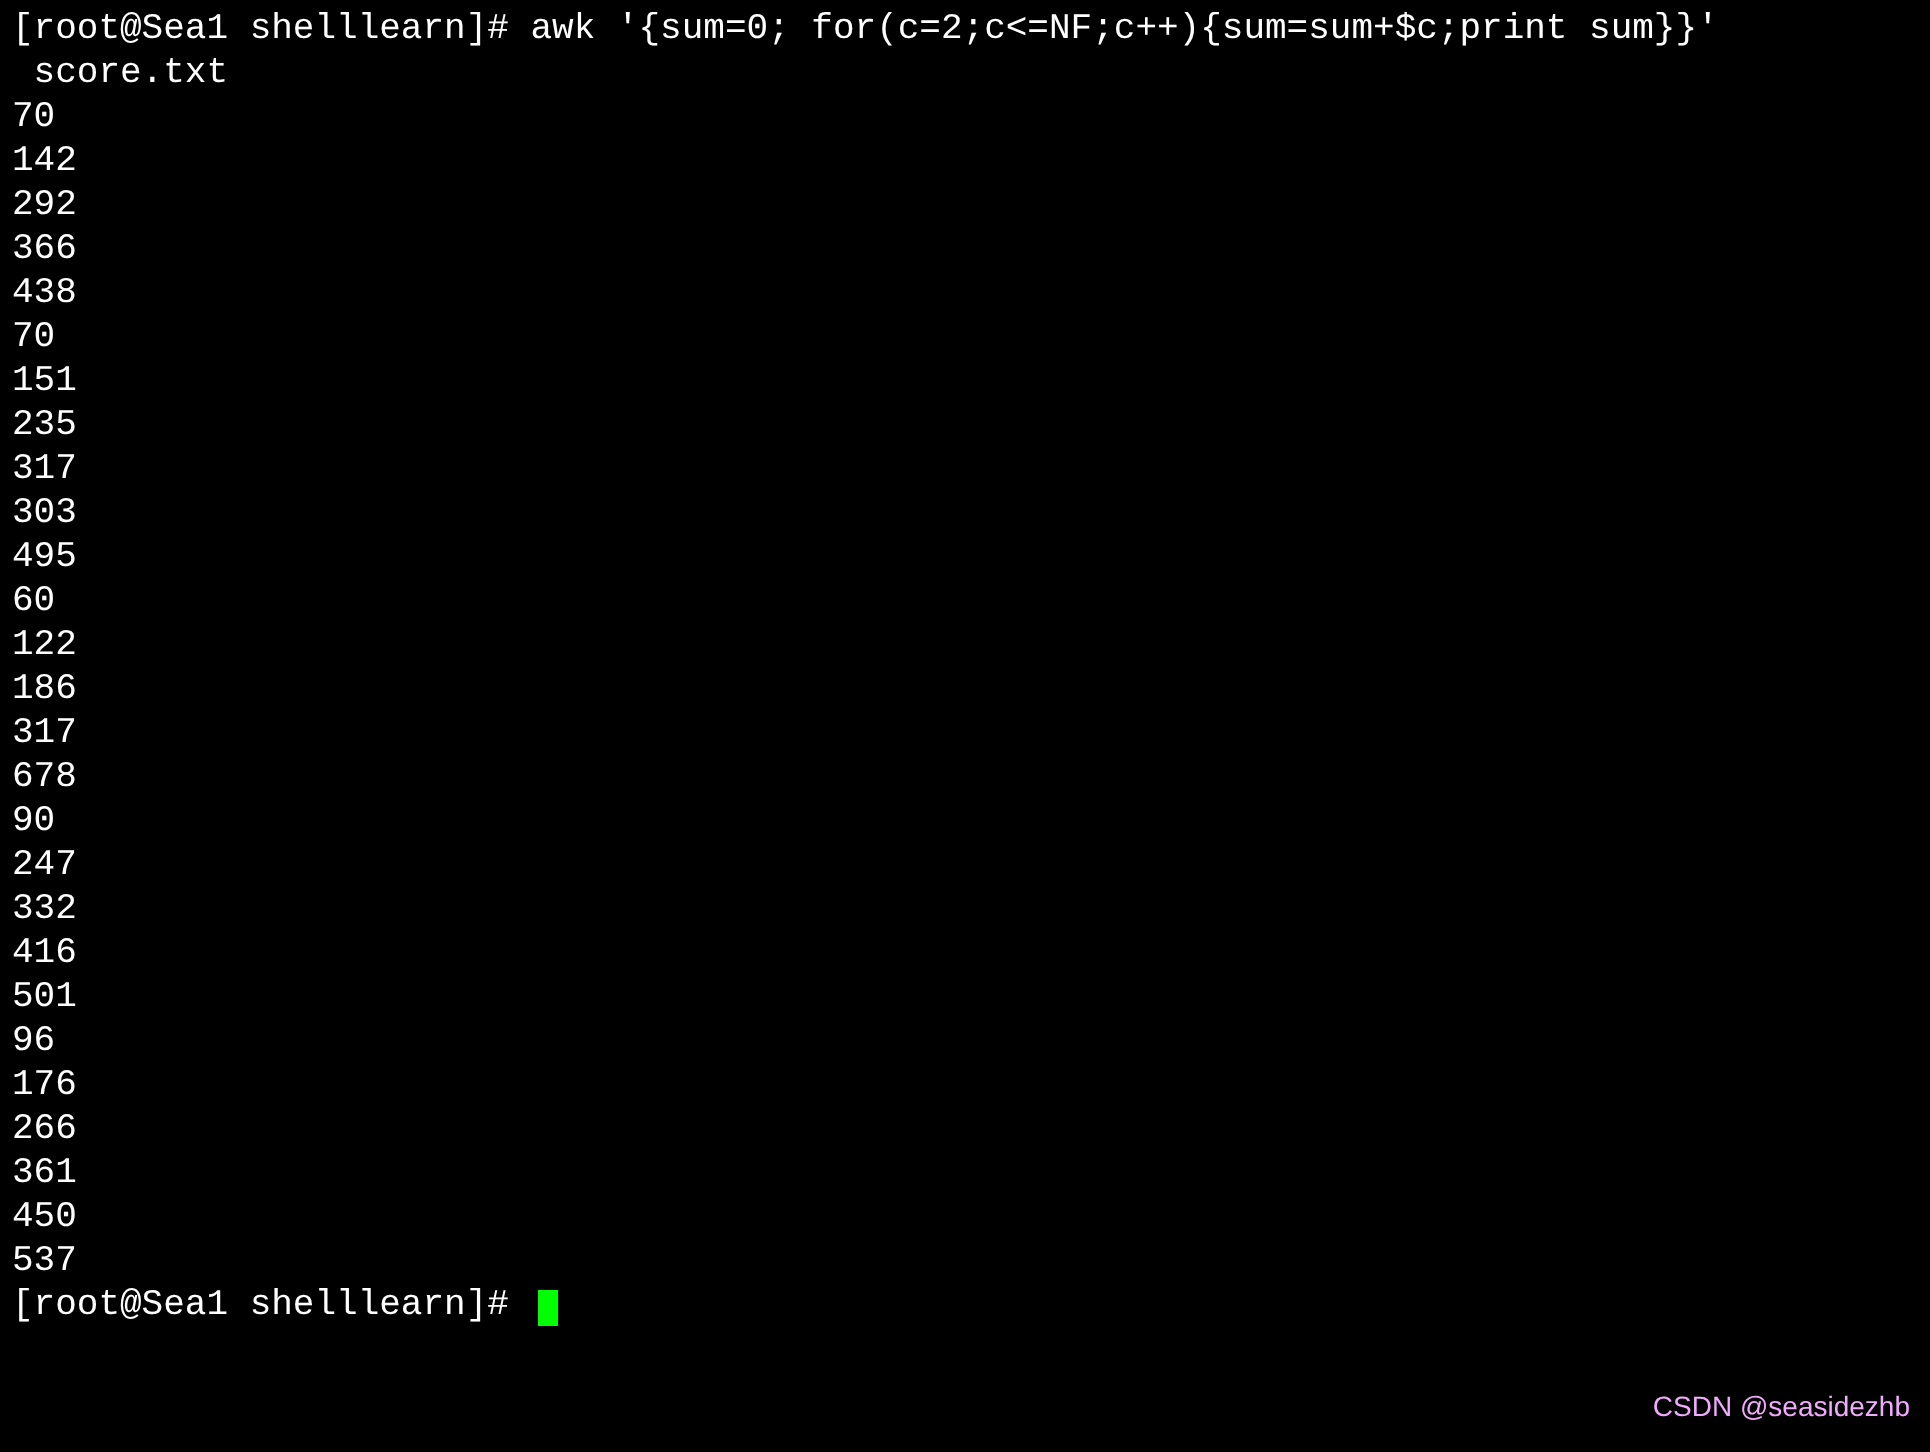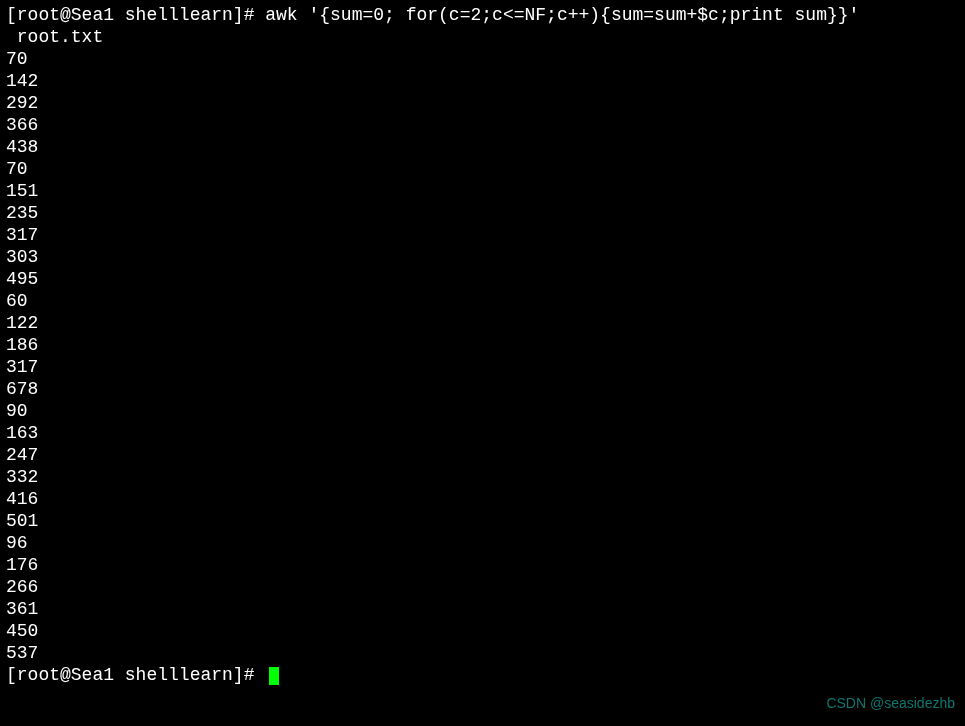--- a/index.html
+++ b/index.html
@@ -28,53 +28,52 @@
       width: 10px;
       height: 18px;
       background-color: #00ff00;
       vertical-align: text-bottom;
       margin-left: 4px;
     }
     .watermark {
       position: absolute;
       bottom: 12px;
       right: 10px;
-      color: #0f766e;
+      color: #f0abfc;
       font-family: Arial, sans-serif;
       font-size: 14px;
     }
     .prompt-line {
       white-space: pre;
     }
   </style>
 </head>
 <body>
 
 <div>
   <span class="terminal-line">[root@Sea1 shelllearn]# awk '{sum=0; for(c=2;c&lt;=NF;c++){sum=sum+$c;print sum}}'</span>
-  <span class="terminal-line"> root.txt</span>
+  <span class="terminal-line"> score.txt</span>
   <div id="output-container">
       <span class="terminal-line">70</span>
       <span class="terminal-line">142</span>
       <span class="terminal-line">292</span>
       <span class="terminal-line">366</span>
       <span class="terminal-line">438</span>
       <span class="terminal-line">70</span>
       <span class="terminal-line">151</span>
       <span class="terminal-line">235</span>
       <span class="terminal-line">317</span>
       <span class="terminal-line">303</span>
       <span class="terminal-line">495</span>
       <span class="terminal-line">60</span>
       <span class="terminal-line">122</span>
       <span class="terminal-line">186</span>
       <span class="terminal-line">317</span>
       <span class="terminal-line">678</span>
       <span class="terminal-line">90</span>
-      <span class="terminal-line">163</span>
       <span class="terminal-line">247</span>
       <span class="terminal-line">332</span>
       <span class="terminal-line">416</span>
       <span class="terminal-line">501</span>
       <span class="terminal-line">96</span>
       <span class="terminal-line">176</span>
       <span class="terminal-line">266</span>
       <span class="terminal-line">361</span>
       <span class="terminal-line">450</span>
       <span class="terminal-line">537</span>

